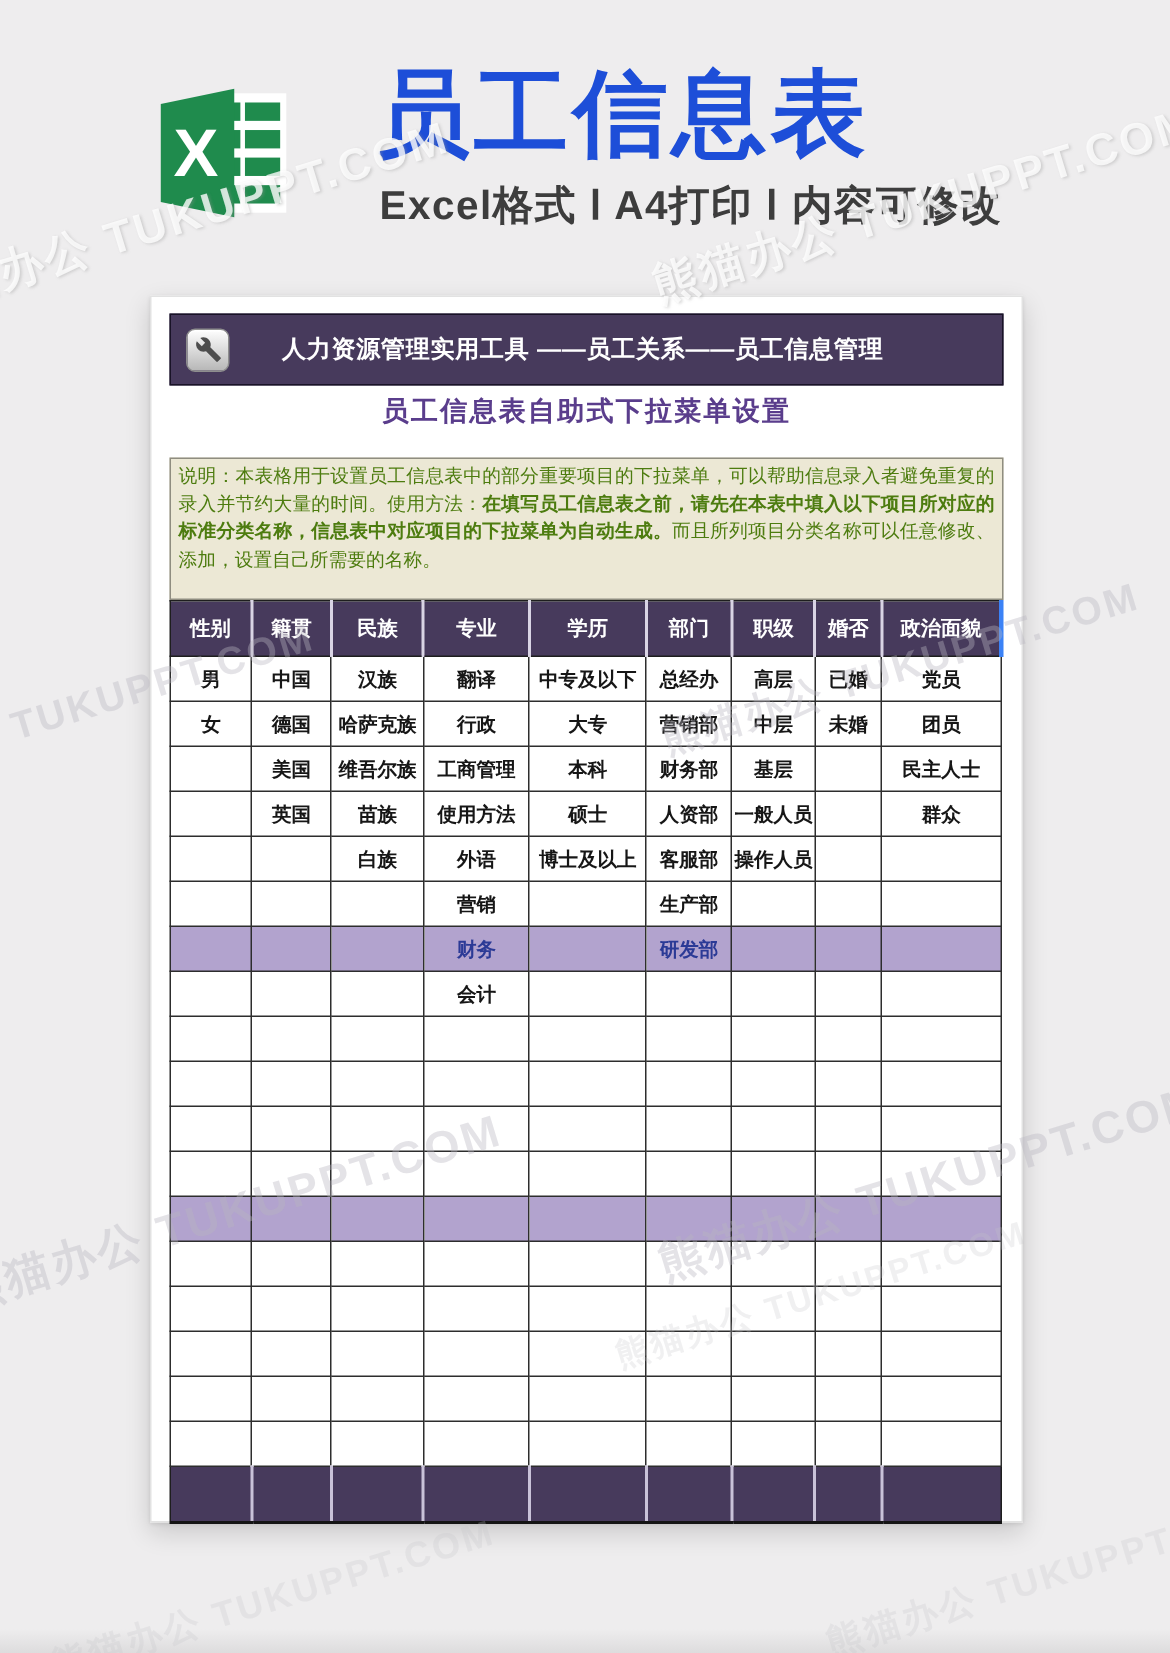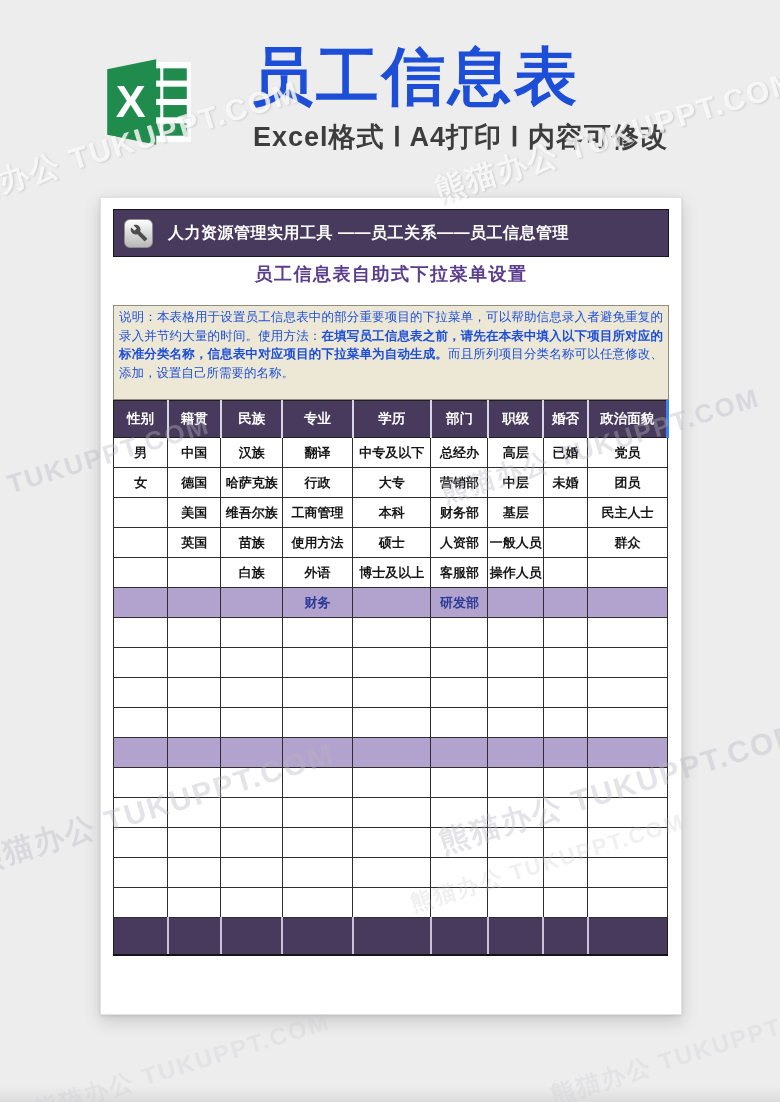--- a/index.html
+++ b/index.html
@@ -24,38 +24,38 @@
   }
   
   .card{
     position:absolute;left:100px;top:197px;width:556px;height:792px;
     background:#ffffff;padding:11px 12px 13px 12px;
     border:1px solid #e2e2e2;box-sizing:content-box;
     box-shadow:0 6px 16px rgba(0,0,0,.16),0 1px 3px rgba(0,0,0,.10);
   }
   .toolbar{
     height:48px;background:#473a5c;border:1px solid #191327;
-    display:flex;align-items:center;padding:0 10px;box-sizing:border-box;
+    display:flex;align-items:center;padding:0 10px;box-sizing:border-box;gap:20px;
   }
   .tool-btn{
     width:27px;height:27px;border-radius:6px;flex:0 0 auto;
     background:linear-gradient(#fefefe,#b7b7b7);border:1px solid #8e8e8e;
     display:flex;align-items:center;justify-content:center;
     box-shadow:inset 0 1px 0 #fff;
   }
   .toolbar-title{
     color:#ffffff;font-weight:bold;font-size:16px;margin-left:15px;
     letter-spacing:.5px;white-space:nowrap;
   }
   .sheet-subtitle{
     height:48px;line-height:34px;text-align:center;color:#5a3d8c;
     font-weight:bold;font-size:18px;letter-spacing:1.5px;
   }
   .desc{
-    background:#ece8d5;border:1px solid #8f8d80;color:#1d4ed8;
+    background:#ece8d5;border:1px solid #8f8d80;color:#4d7c0f;
     font-size:12.5px;line-height:18.6px;padding:2px 5px;height:89px;
     overflow:hidden;text-align:justify;
   }
   .desc b{font-weight:bold;}
   
   table{width:556px;border-collapse:collapse;table-layout:fixed;}
   thead th{
     background:#473a5c;color:#ffffff;font-size:13.5px;font-weight:bold;
     height:36px;padding:0;text-align:center;
     border-top:1px solid #1e1e1e;border-bottom:1px solid #1e1e1e;
@@ -199,27 +199,49 @@
             <td></td>
             <td></td>
             <td>白族</td>
             <td>外语</td>
             <td>博士及以上</td>
             <td>客服部</td>
             <td>操作人员</td>
             <td></td>
             <td></td>
           </tr>
+          <tr>
+            <td></td>
+            <td></td>
+            <td></td>
+            <td>营销</td>
+            <td></td>
+            <td>生产部</td>
+            <td></td>
+            <td></td>
+            <td></td>
+          </tr>
           <tr class="hl">
             <td></td>
             <td></td>
             <td></td>
             <td class="accent">财务</td>
             <td></td>
             <td class="accent">研发部</td>
+            <td></td>
+            <td></td>
+            <td></td>
+          </tr>
+          <tr>
+            <td></td>
+            <td></td>
+            <td></td>
+            <td>会计</td>
+            <td></td>
+            <td></td>
             <td></td>
             <td></td>
             <td></td>
           </tr>
           <tr>
             <td></td>
             <td></td>
             <td></td>
             <td></td>
             <td></td>

